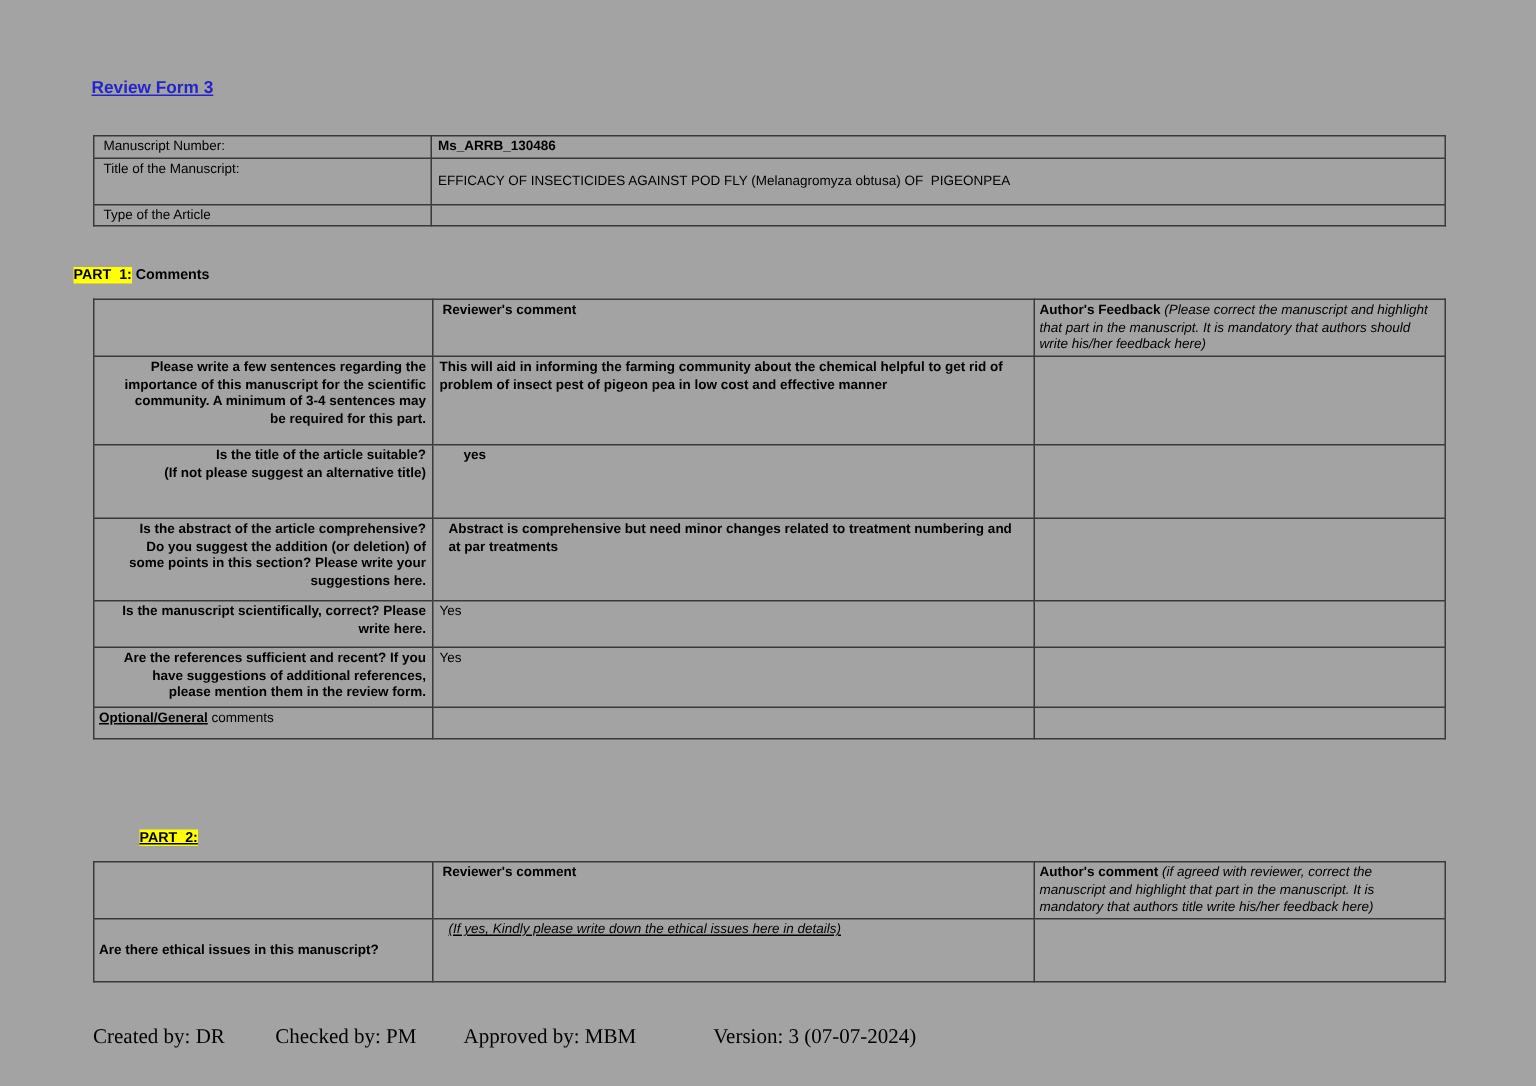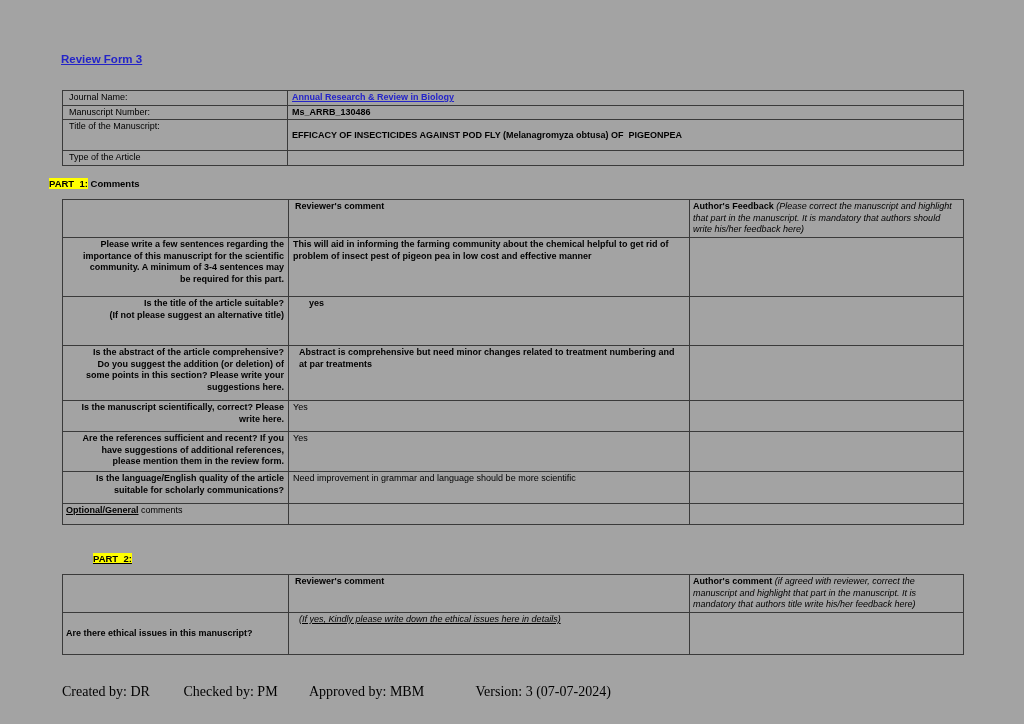--- a/index.html
+++ b/index.html
@@ -19,21 +19,21 @@
   }
   table.tbl td {
     border:1px solid #3a3a3a; padding:1px 4px; vertical-align:top;
     overflow:hidden;
   }
   .header-tbl { position:absolute; left:62px; top:90px; }
   .header-tbl .label-cell { padding-left:6px; }
   .journal-link { color:#2424C8; font-weight:bold; text-decoration:underline; cursor:pointer; }
   .bold { font-weight:bold; }
   .ms-number { font-weight:bold; }
-  .ms-title-cell { vertical-align:middle !important; font-weight:bold; white-space:pre-wrap; }
+  .ms-title-cell { vertical-align:middle !important; font-weight:normal; white-space:pre-wrap; }
 
   .part-label { position:absolute; font-size:9.5px; font-weight:bold; }
   .part1-label { left:49px; top:178px; }
   .part2-label { left:93px; top:553px; }
   .hl { background:#FFFF00; white-space:pre; }
   .hl.underlined { text-decoration:underline; }
 
   .part1-tbl { position:absolute; left:62px; top:199px; }
   .part2-tbl { position:absolute; left:62px; top:574px; }
 
@@ -63,24 +63,20 @@
 <div class="page">
 
   <div class="doc-title">Review Form 3</div>
 
   <table class="tbl header-tbl">
     <colgroup>
         <col style="width:225px">
         <col style="width:676px">
       </colgroup>
     <tbody>
-        <tr style="height:14px">
-      <td class="label-cell">Journal Name:</td>
-      <td><span class="journal-link">Annual Research &amp; Review in Biology</span></td>
-    </tr>
     <tr style="height:12px">
       <td class="label-cell">Manuscript Number:</td>
       <td class="ms-number">Ms_ARRB_130486</td>
     </tr>
     <tr style="height:31px">
       <td class="label-cell">Title of the Manuscript:</td>
       <td class="ms-title-cell">EFFICACY OF INSECTICIDES AGAINST POD FLY (Melanagromyza obtusa) OF  PIGEONPEA</td>
     </tr>
     <tr style="height:13px">
       <td class="label-cell">Type of the Article</td>
@@ -124,25 +120,20 @@
     <tr style="height:31px">
       <td class="q-cell">Is the manuscript scientifically, correct? Please write here.</td>
       <td>Yes</td>
       <td></td>
     </tr>
     <tr style="height:40px">
       <td class="q-cell">Are the references sufficient and recent? If you have suggestions of additional references, please mention them in the review form.</td>
       <td>Yes</td>
       <td></td>
     </tr>
-    <tr style="height:32px">
-      <td class="q-cell">Is the language/English quality of the article suitable for scholarly communications?</td>
-      <td>Need improvement in grammar and language should be more scientific</td>
-      <td></td>
-    </tr>
     <tr style="height:21px">
       <td class="optional-cell"><span class="ul-bold">Optional/General</span><span> comments</span></td>
       <td></td>
       <td></td>
     </tr>
   </tbody>
     </table>
 
   <div class="part-label part2-label">
     <span class="hl underlined">PART  2:</span>

